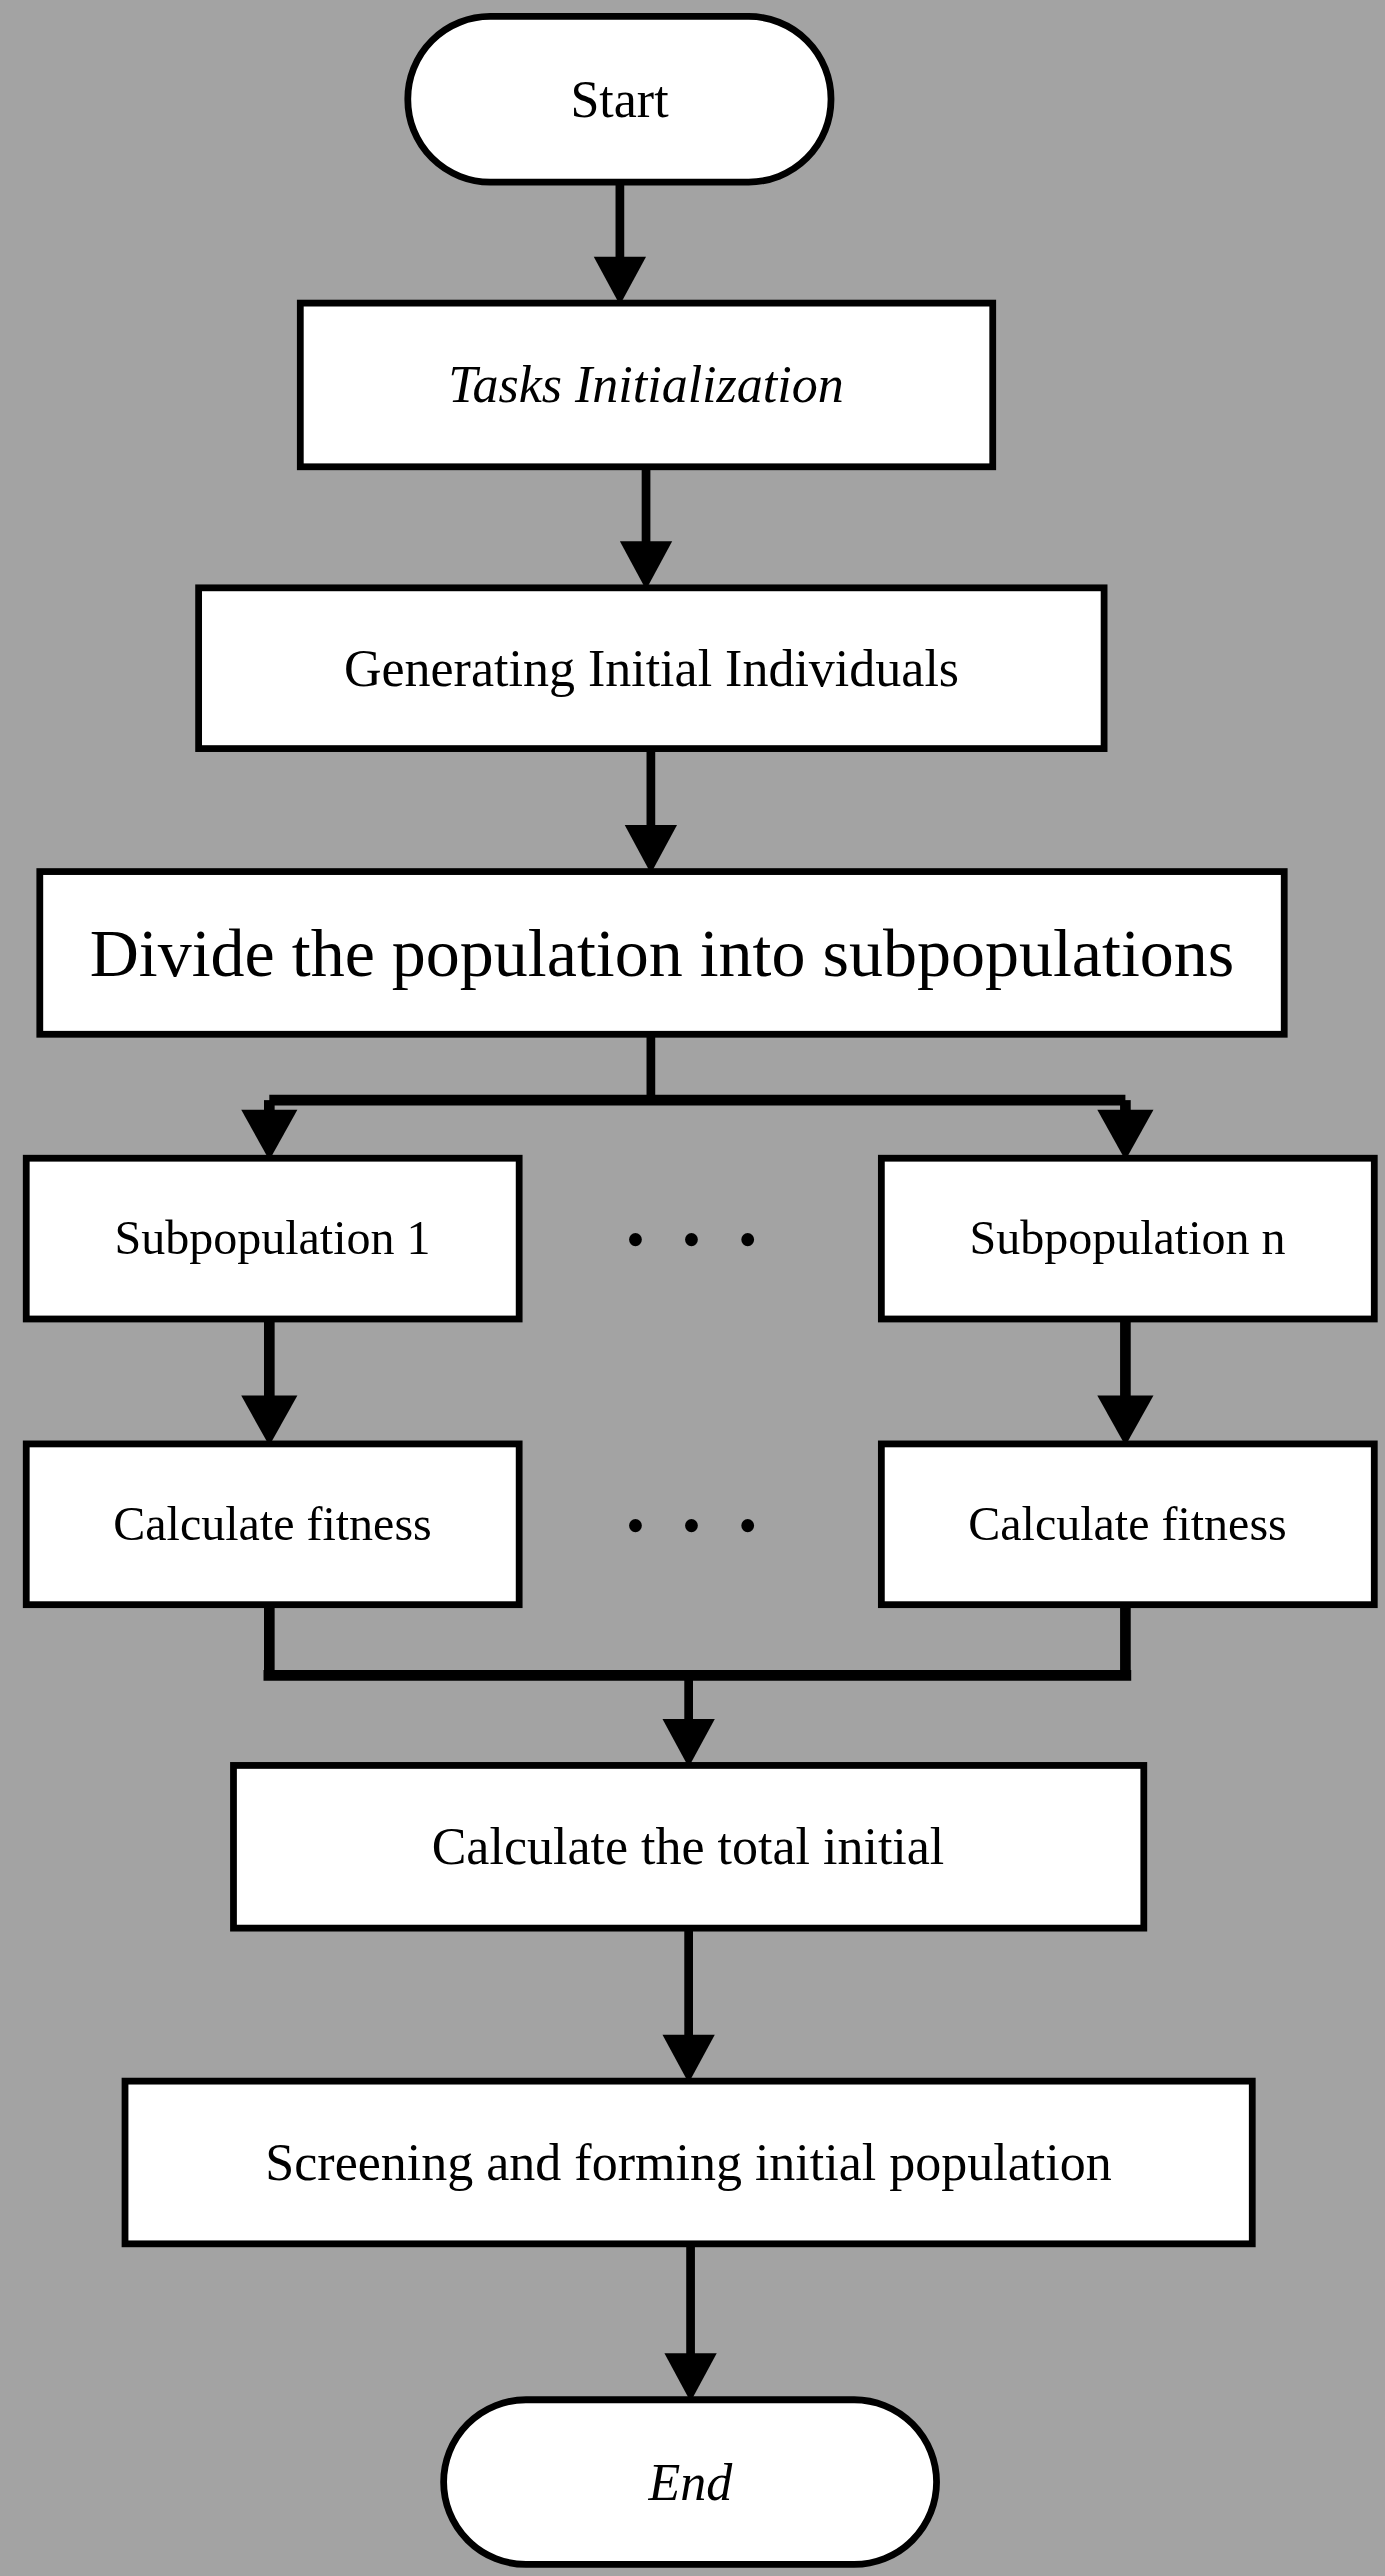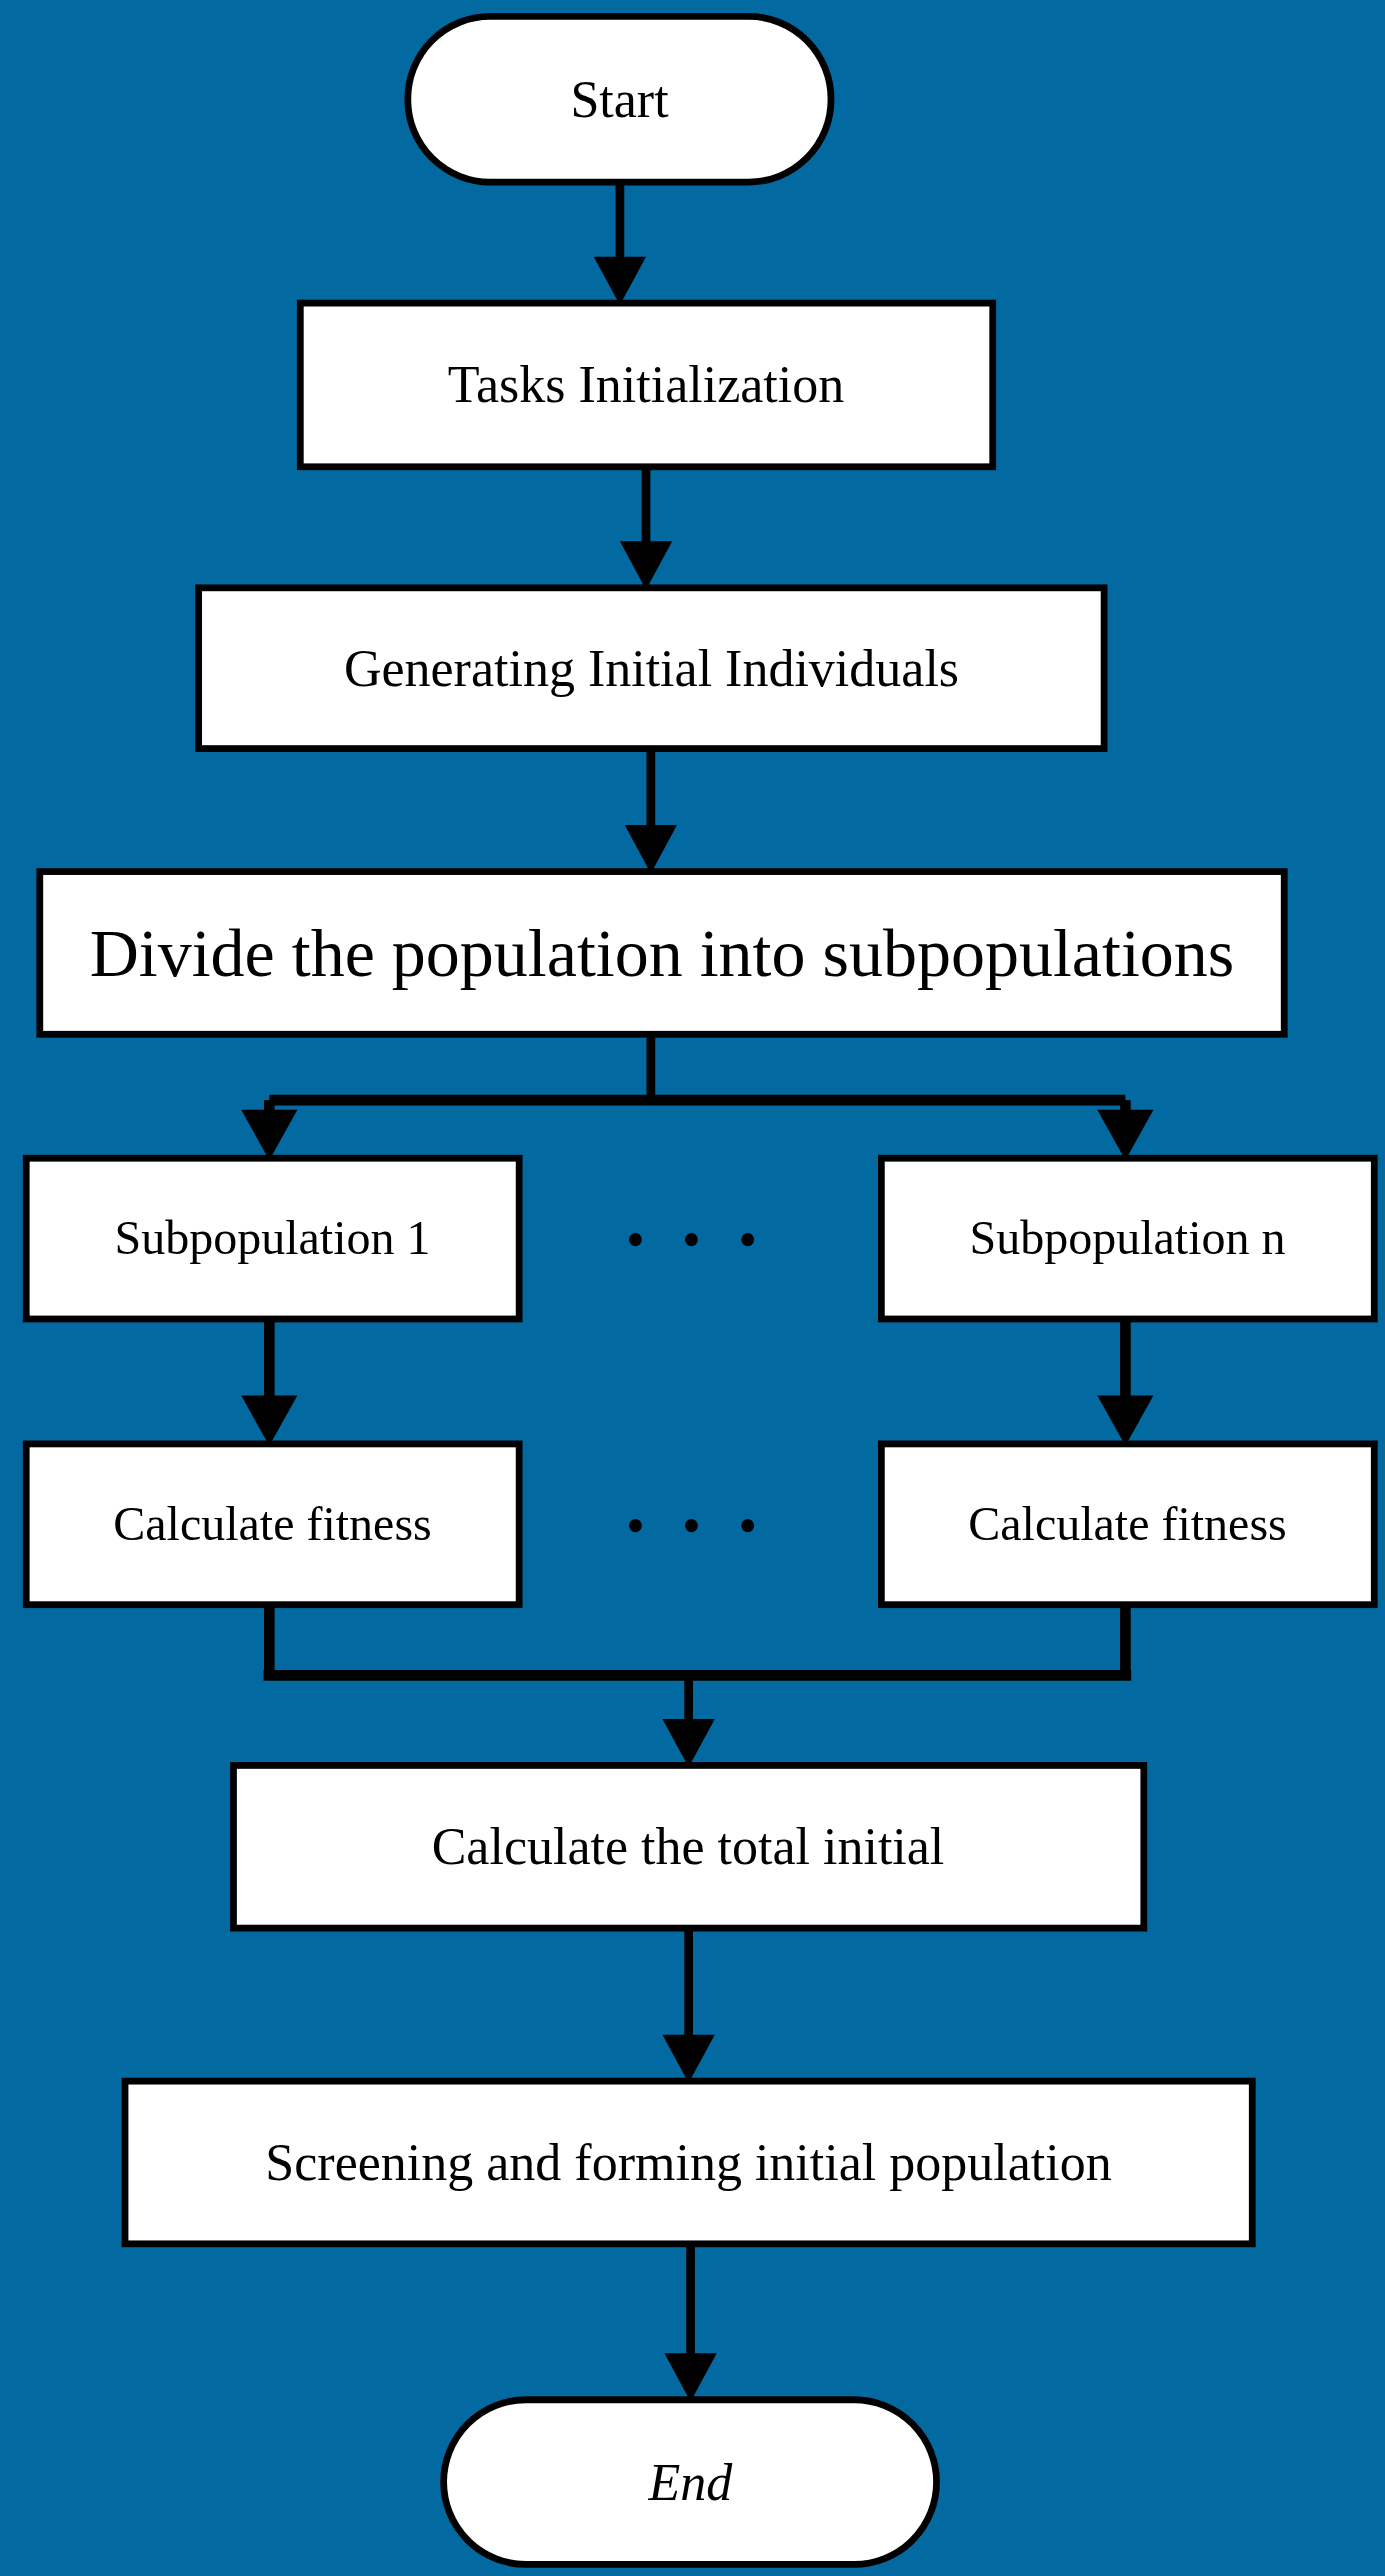--- a/index.html
+++ b/index.html
@@ -8,21 +8,21 @@
     padding: 0;
     background: #ffffff;
   }
   body {
     font-family: "Liberation Serif", "DejaVu Serif", serif;
   }
   #canvas {
     position: relative;
     width: 1386px;
     height: 2576px;
-    background: #0369a1;
+    background: #a3a3a3;
     overflow: hidden;
   }
   #flow-svg {
     position: absolute;
     left: 0;
     top: 0;
     width: 1386px;
     height: 2576px;
     display: block;
   }
@@ -128,21 +128,21 @@
 
     <g>
       <line x1="713" y1="2317" x2="713" y2="2448" stroke="#000000" stroke-width="9"></line>
       <polygon points="713,2480 686,2430 740,2430" fill="#000000"></polygon>
     </g>
 
   </svg>
 
   <div class="node-label" style="left:408px; top:16.5px; width:423px; height:166px; font-size:52px;">Start</div>
 
-  <div class="node-label" style="left:300px; top:303px; width:692px; height:164px; font-size:52px;">Tasks Initialization</div>
+  <div class="node-label" style="left:300px; top:303px; width:692px; height:164px; font-size:52px;font-style:italic;">Tasks Initialization</div>
 
   <div class="node-label" style="left:199px; top:588px; width:905px; height:161px; font-size:52px;">Generating Initial Individuals</div>
 
   <div class="node-label" style="left:40px; top:872px; width:1244px; height:163px; font-size:68px;">Divide the population into subpopulations</div>
 
   <div class="node-label" style="left:26px; top:1158px; width:493px; height:161px; font-size:48px;">Subpopulation 1</div>
 
   <div class="node-label" style="left:881px; top:1158px; width:493px; height:161px; font-size:48px;">Subpopulation n</div>
 
   <div class="node-label" style="left:26px; top:1444px; width:493px; height:161px; font-size:48px;">Calculate fitness</div>

